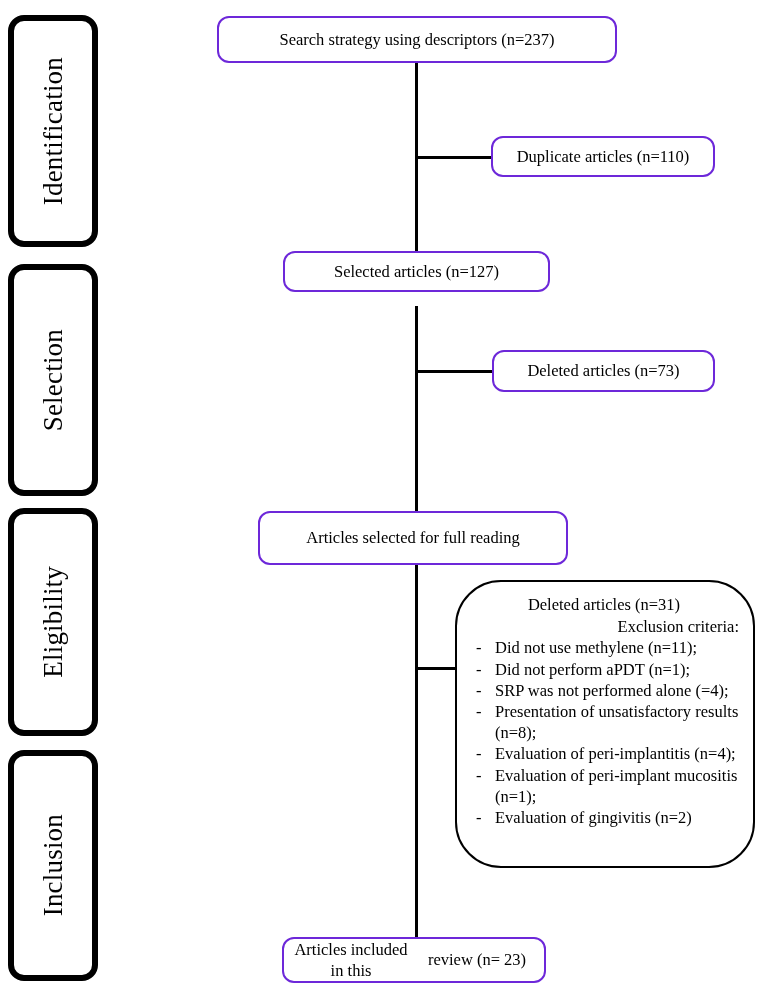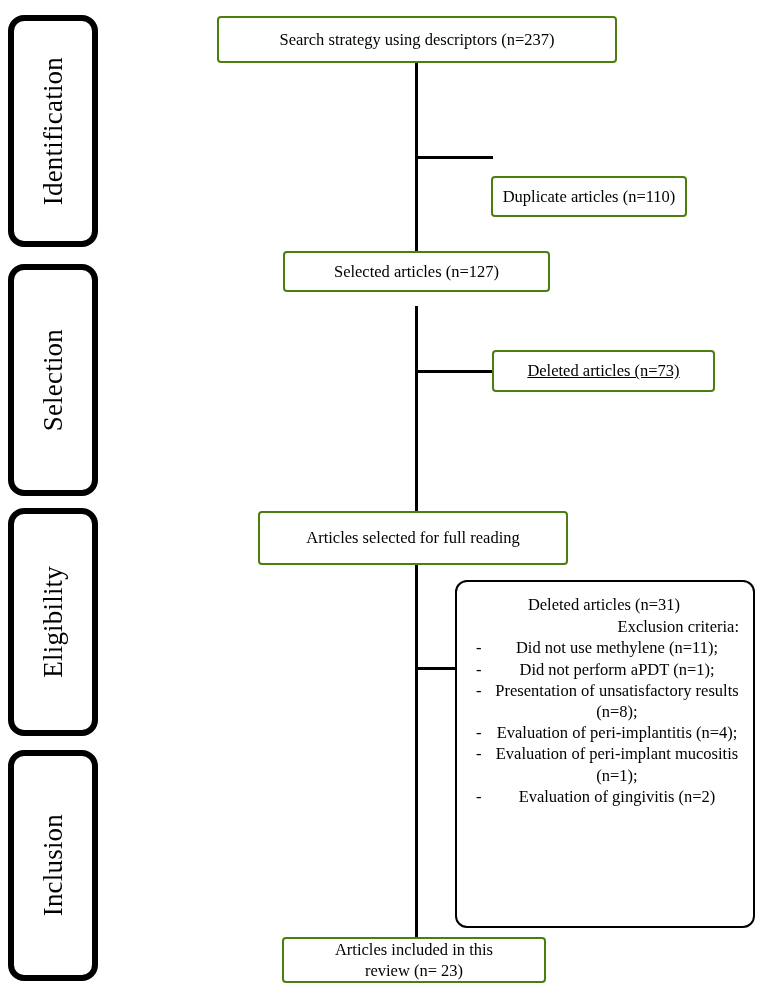--- a/index.html
+++ b/index.html
@@ -40,22 +40,22 @@
     letter-spacing: 0.2px;
     white-space: nowrap;
     color: #000000;
   }
 
   
   .flow-box {
     position: absolute;
     box-sizing: border-box;
     background: #ffffff;
-    border: 2px solid #4d7c0f;
-    border-radius: 4px;
+    border: 2px solid #6d28d9;
+    border-radius: 12px;
     display: flex;
     align-items: center;
     justify-content: center;
     text-align: center;
     font-size: 16.5px;
     line-height: 1.28;
     padding: 4px 4px;
     z-index: 3;
   }
   .flow-box .txt {
@@ -85,21 +85,21 @@
     display: block;
   }
   .excl-list {
     list-style: none;
     margin: 0;
     padding: 0;
   }
   .excl-list li {
     position: relative;
     padding-left: 26px;
-    text-align: center;
+    text-align: left;
   }
   .excl-list li::before {
     content: "-";
     position: absolute;
     left: 7px;
     top: 0;
   }
 
   
   .vline {
@@ -141,47 +141,48 @@
   <div class="vline" style="left:415px; top:565px; height:373px;"></div>
 
   <div class="hline" style="left:415px; top:156px; width:78px;"></div>
   <div class="hline" style="left:415px; top:370px; width:78px;"></div>
   <div class="hline" style="left:415px; top:667px; width:42px;"></div>
 
   <div class="flow-box" style="left:217px; top:16px; width:400px; height:47px;">
     <span class="txt">Search strategy using descriptors (n=237)</span>
   </div>
 
-  <div class="flow-box" style="left:491px; top:136px; width:196px; height:41px;margin-top:40px;">
+  <div class="flow-box" style="left:491px; top:136px; width:224px; height:41px;">
     <span class="txt">Duplicate articles (n=110)</span>
   </div>
 
   <div class="flow-box" style="left:283px; top:251px; width:267px; height:41px;">
     <span class="txt">Selected articles (n=127)</span>
   </div>
 
-  <div class="flow-box" style="left:492px; top:350px; width:223px; height:42px;text-decoration:underline;">
+  <div class="flow-box" style="left:492px; top:350px; width:223px; height:42px;">
     <span class="txt">Deleted articles (n=73)</span>
   </div>
 
   <div class="flow-box" style="left:258px; top:511px; width:310px; height:54px; flex-direction:row;">
     <span class="txt">Articles selected for full reading</span>
   </div>
 
-  <div class="excl-box" style="left:455px; top:580px; width:300px; height:348px;border-radius:12px;">
+  <div class="excl-box" style="left:455px; top:580px; width:300px; height:288px;">
     <span class="excl-title">Deleted articles (n=31)</span>
     <span class="excl-sub">Exclusion criteria:</span>
     <ul class="excl-list">
       <li>Did not use methylene (n=11);</li>
       <li>Did not perform aPDT (n=1);</li>
+      <li>SRP was not performed alone (=4);</li>
       <li>Presentation of unsatisfactory results (n=8);</li>
       <li>Evaluation of peri-implantitis (n=4);</li>
       <li>Evaluation of peri-implant mucositis (n=1);</li>
       <li>Evaluation of gingivitis (n=2)</li>
     </ul>
   </div>
 
-  <div class="flow-box" style="left:282px; top:937px; width:264px; height:46px; flex-direction:column;">
+  <div class="flow-box" style="left:282px; top:937px; width:264px; height:46px; flex-direction:row;">
     <span class="txt">Articles included in this</span>
     <span class="txt">review (n= 23)</span>
   </div>
 
 </div>
 
 </body></html>

